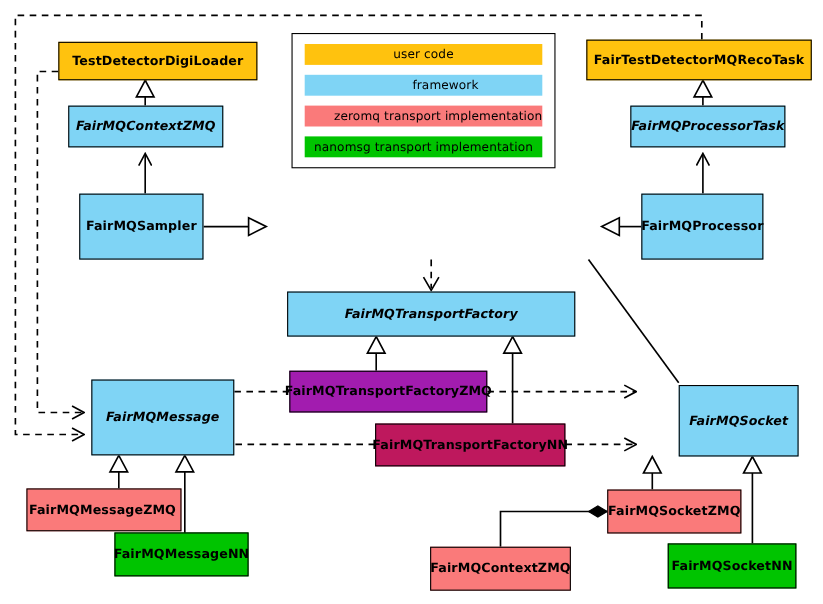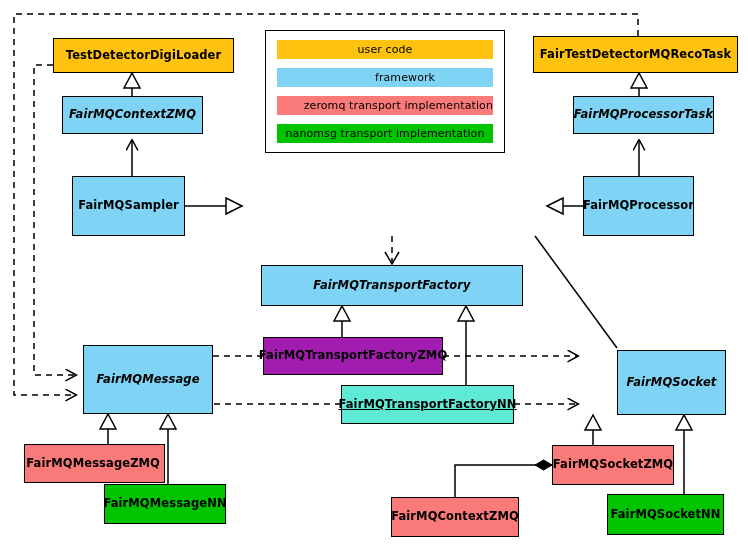--- a/index.html
+++ b/index.html
@@ -250,21 +250,21 @@
   </div>
 
   <div class="node abstract" style="left:261px; top:265px; width:262px; height:41px; background:#7FD4F5;">
     <span>FairMQTransportFactory</span>
   </div>
 
   <div class="node" style="left:263px; top:337px; width:180px; height:38px; background:#a21caf;">
     <span>FairMQTransportFactoryZMQ</span>
   </div>
 
-  <div class="node" style="left:341px; top:385px; width:173px; height:39px; background:#5eead4;text-decoration:underline;">
+  <div class="node" style="left:341px; top:385px; width:173px; height:39px; background:#be185d;">
     <span>FairMQTransportFactoryNN</span>
   </div>
 
   <div class="node abstract" style="left:83px; top:345px; width:130px; height:69px; background:#7FD4F5;">
     <span>FairMQMessage</span>
   </div>
 
   <div class="node abstract" style="left:585px; top:350px; width:109px; height:65px; background:#7FD4F5;margin-left:32px;">
     <span>FairMQSocket</span>
   </div>

